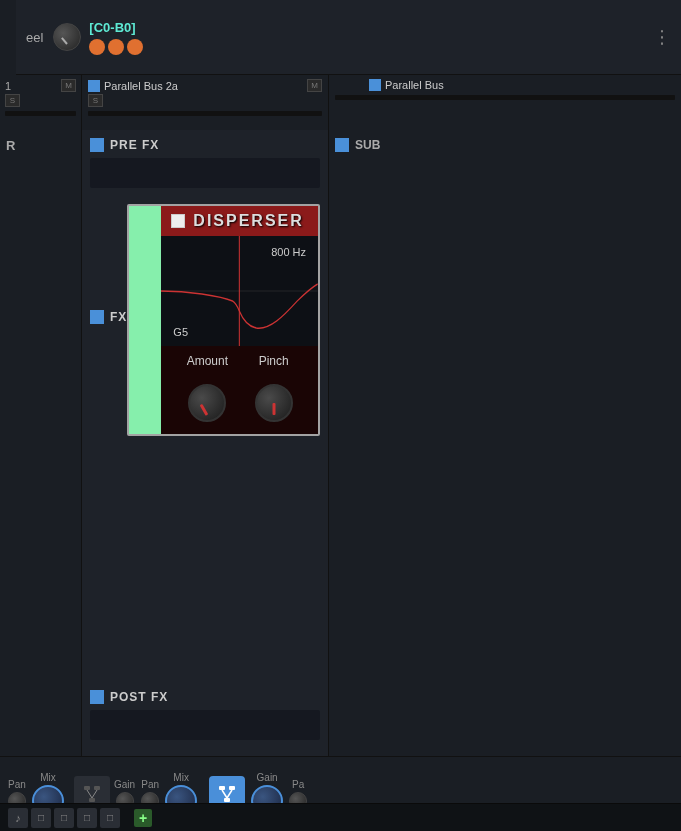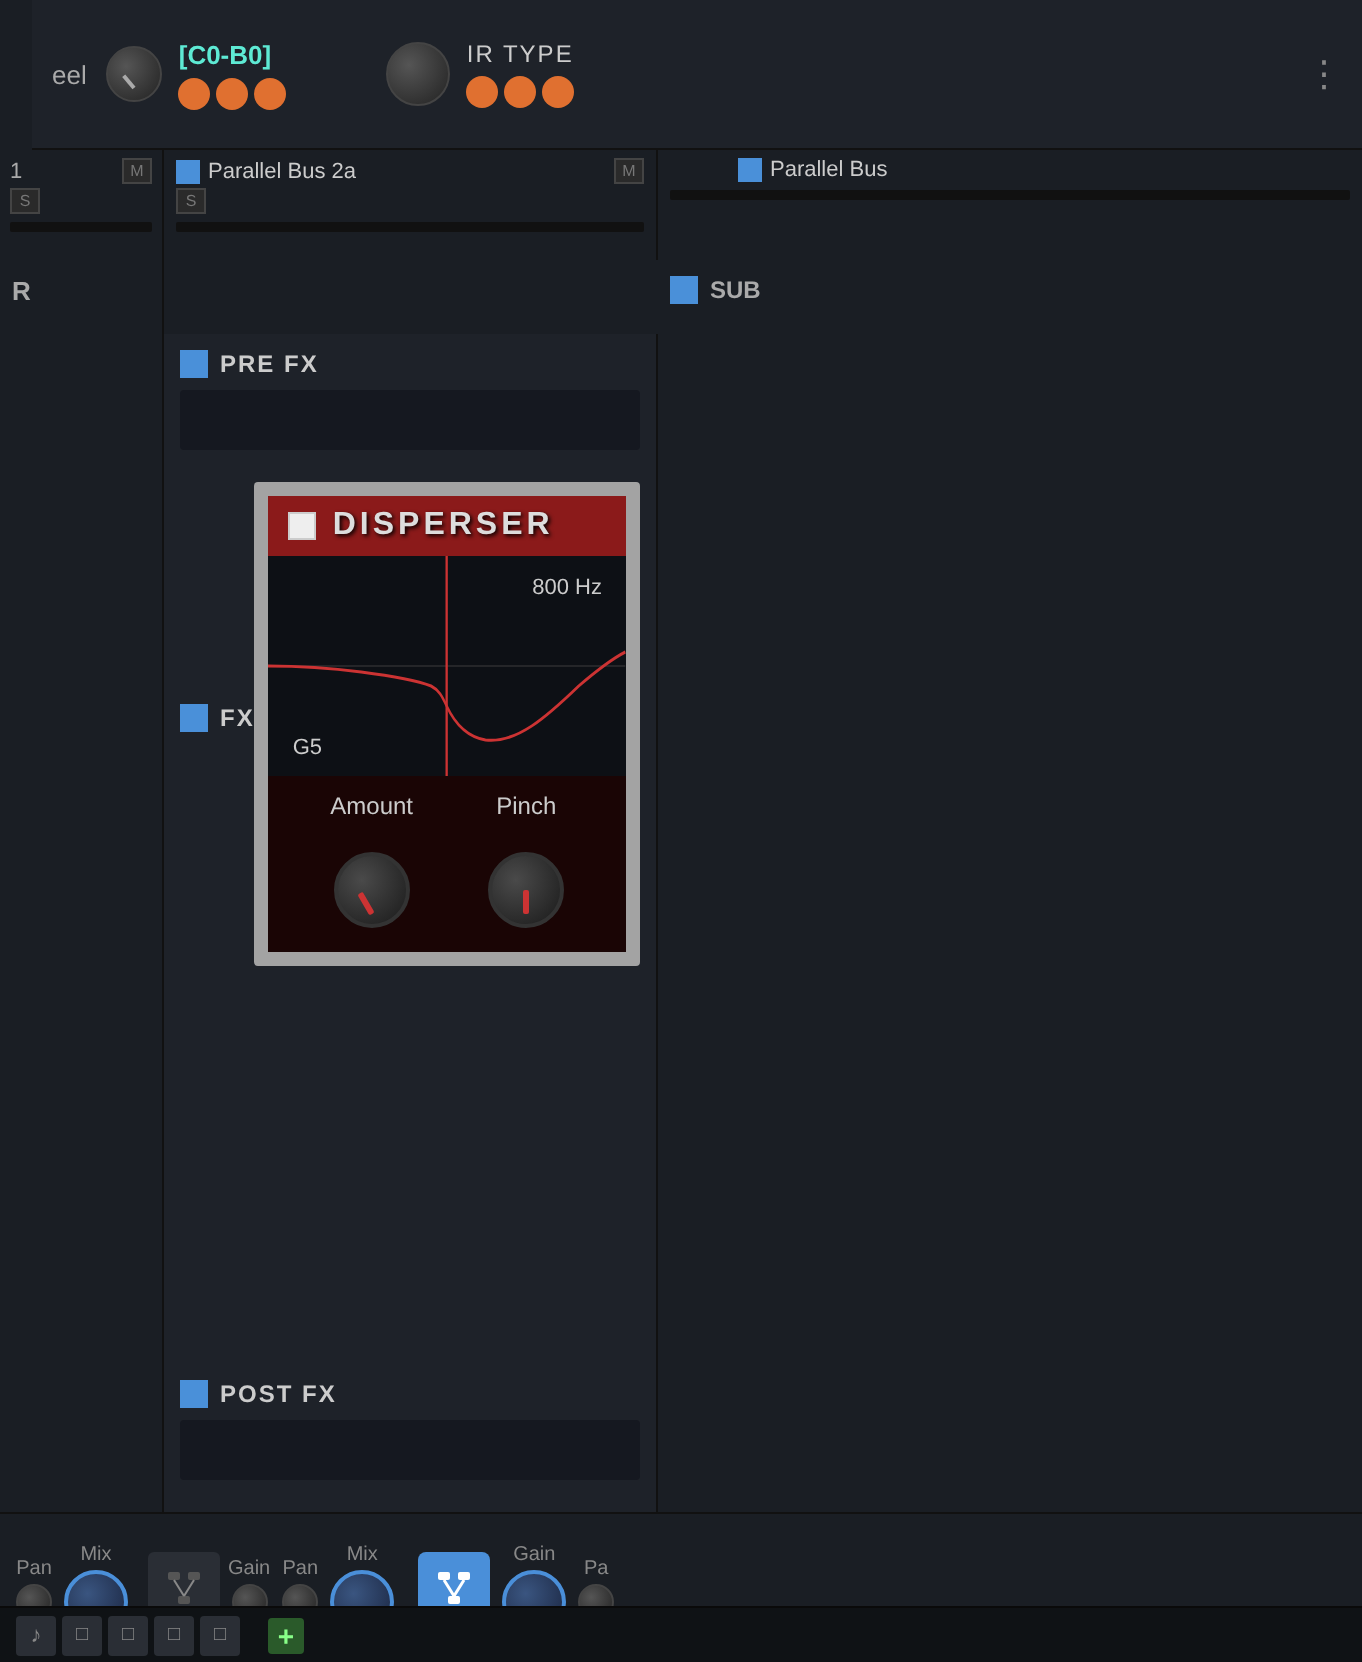--- a/index.html
+++ b/index.html
@@ -95,21 +95,20 @@
 
     
     .middle-panel {
       width: 247px;
       background: #1e2229;
       border-right: 1px solid #111;
       padding: 8px;
       display: flex;
       flex-direction: column;
       gap: 8px;
-      margin-top: 37px;
     }
 
     
     .right-panel {
       flex: 1;
       background: #1a1e24;
       padding: 8px 6px;
     }
 
     
@@ -141,23 +140,24 @@
 
     
     .fx-section {
       display: flex;
       flex-direction: row;
     }
 
     
     .disperser-plugin {
       background: #86efac;
-      border: 7px solid #a3a3a3;
+      border: 2px solid #a3a3a3;
       border-radius: 2px;
       overflow: hidden;
+      padding-left: 32px;
     }
 
     .disperser-header {
       background: #8B1A1A;
       padding: 6px 10px;
       display: flex;
       align-items: center;
       gap: 8px;
     }
 
@@ -395,34 +395,20 @@
 
   <div style="display:flex; flex-direction:column; gap:4px; margin-left:8px;">
     <span class="channel-label">[C0-B0]</span>
     <div class="colored-buttons">
       <button class="btn-orange"></button>
       <button class="btn-orange"></button>
       <button class="btn-orange"></button>
     </div>
   </div>
 
-  <div style="display:flex; flex-direction:column; align-items:center; gap:4px; margin-left:50px;">
-
-    <div style="display:flex; align-items:center; gap:8px;">
-      <div class="knob-medium" style="margin-bottom:0;"></div>
-      <div style="display:flex; flex-direction:column; gap:4px;">
-        <span class="ir-label">IR TYPE</span>
-        <div class="colored-buttons">
-          <button class="btn-orange"></button>
-          <button class="btn-orange"></button>
-          <button class="btn-orange"></button>
-        </div>
-      </div>
-    </div>
-  </div>
 
   <div style="margin-left:auto; color:#888; font-size:18px;">⋮</div>
 </div>
 
 <div class="channels-row-2">
 
   <div style="width:82px; border-right:1px solid #111; padding:4px 5px;">
     <div class="ch-top">
       <span style="color:#aaa; font-size:11px;">1</span>
       <div style="display:flex; gap:2px;">

